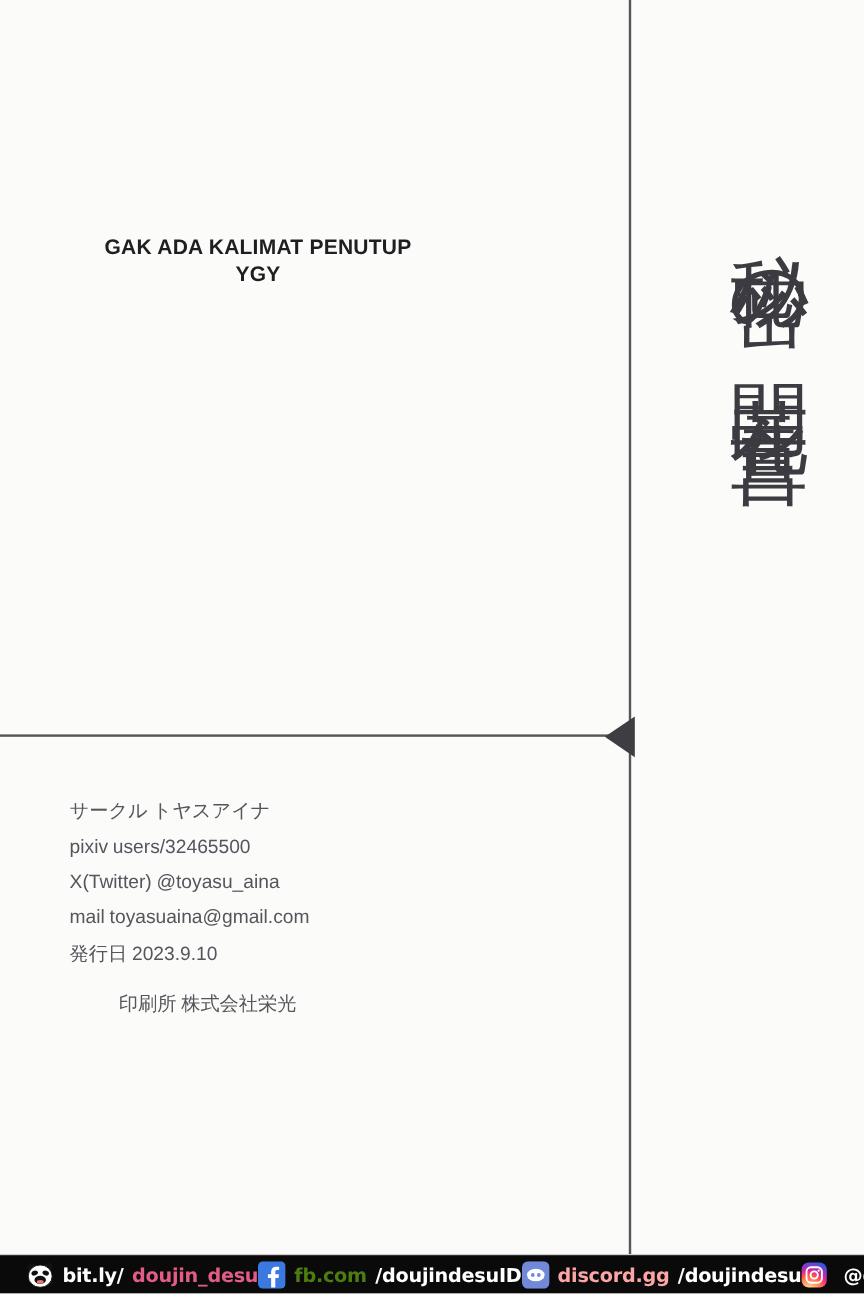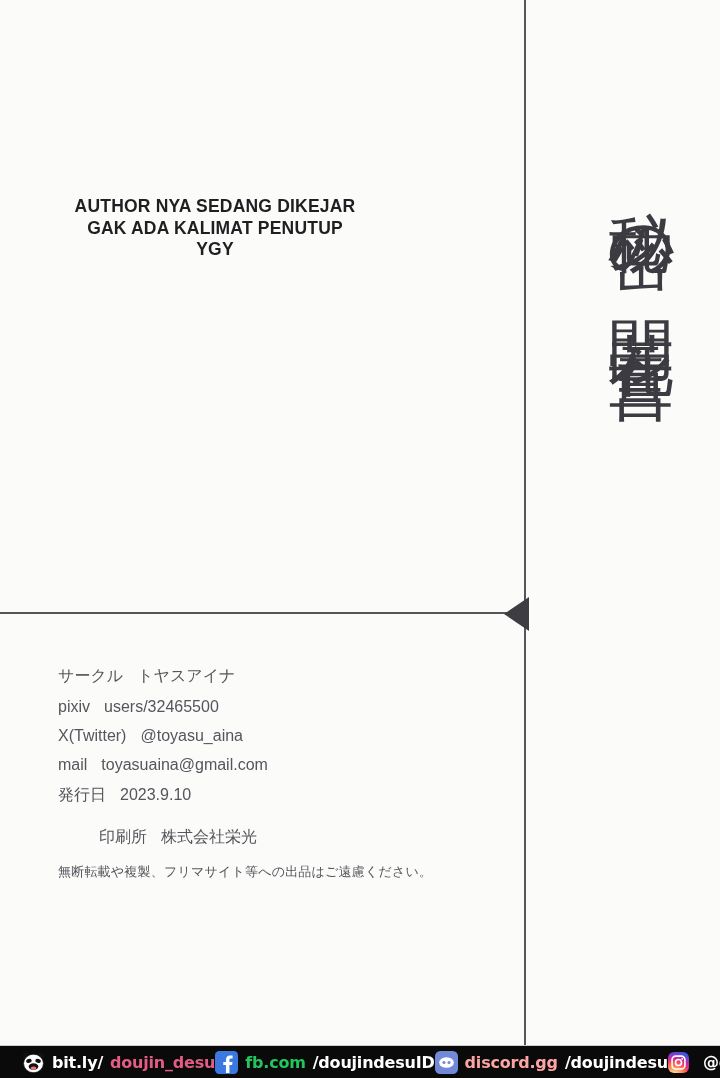--- a/index.html
+++ b/index.html
@@ -20,48 +20,47 @@
   .comic-note span{display:block;}
 
   
   .vtitle{position:absolute;left:596px;top:160px;height:600px;
           writing-mode:vertical-rl;text-orientation:upright;
           font-family:"DejaVu Serif",serif;font-size:66px;letter-spacing:11px;
           color:#3b3b41;}
 
   
   .credits{position:absolute;left:58px;top:666px;color:#55555d;font-size:16px;}
-  .credit-row{display:flex;gap:14px;align-items:baseline;margin-bottom:11px;}
+  .credit-row{display:flex;gap:4px;align-items:baseline;margin-bottom:11px;}
   .printer-row{margin-top:21px;margin-left:41px;}
   .disclaimer{margin-top:15px;font-size:13px;letter-spacing:.2px;color:#55555d;}
 
   
   .footer{position:absolute;left:0;bottom:0;width:720px;height:33px;background:#0a0a0a;
           border-top:1px solid #cfcfcf;display:flex;align-items:center;
           justify-content:space-between;padding:0 20px 0 22px;box-sizing:border-box;
           font-family:"DejaVu Sans",sans-serif;}
   .flink{display:flex;align-items:center;gap:7px;font-weight:bold;font-size:16px;
          letter-spacing:-.2px;cursor:pointer;white-space:nowrap;}
   .ficon{width:23px;height:23px;display:inline-flex;align-items:center;justify-content:center;flex:0 0 auto;}
   .ig-chip{width:21px;height:21px;border-radius:6px;
            background:radial-gradient(circle at 30% 110%,#fdf497 0%,#fd5949 45%,#d6249f 60%,#285aeb 90%);
            display:inline-flex;align-items:center;justify-content:center;}
-  .c-white{color:#ffffff}.c-pink{color:#e25c86}.c-fb{color:#22c55e}.c-dc{color:#fca5a5}
+  .c-white{color:#ffffff}.c-pink{color:#e25c86}.c-fb{color:#4d7c0f}.c-dc{color:#fca5a5}
 </style>
 </head>
 <body>
 
 <div class="page">
 
   <div class="vline"></div>
   <div class="hline"></div>
   <div class="arrow"></div>
 
   <div class="comic-note">
-    <span>AUTHOR NYA SEDANG DIKEJAR</span>
     <span>GAK ADA KALIMAT PENUTUP</span>
     <span>YGY</span>
   </div>
 
   <div class="vtitle">秘密の開花宣言</div>
 
   <div class="credits">
     <div class="credit-row">
       <span>サークル</span>
       <span>トヤスアイナ</span>
@@ -79,21 +78,20 @@
       <span>toyasuaina@gmail.com</span>
     </div>
     <div class="credit-row">
       <span>発行日</span>
       <span>2023.9.10</span>
     </div>
     <div class="credit-row printer-row">
       <span>印刷所</span>
       <span>株式会社栄光</span>
     </div>
-    <div class="disclaimer">無断転載や複製、フリマサイト等への出品はご遠慮ください。</div>
   </div>
 
   <div class="footer">
 
     <div class="flink">
       <span class="ficon">
         <svg width="23" height="23" viewBox="0 0 24 24">
           <circle cx="4.6" cy="5" r="3.7" fill="#111"></circle>
           <circle cx="19.4" cy="5" r="3.7" fill="#111"></circle>
           <ellipse cx="12" cy="13" rx="10.4" ry="9.7" fill="#fff" stroke="#111" stroke-width="0.8"></ellipse>

